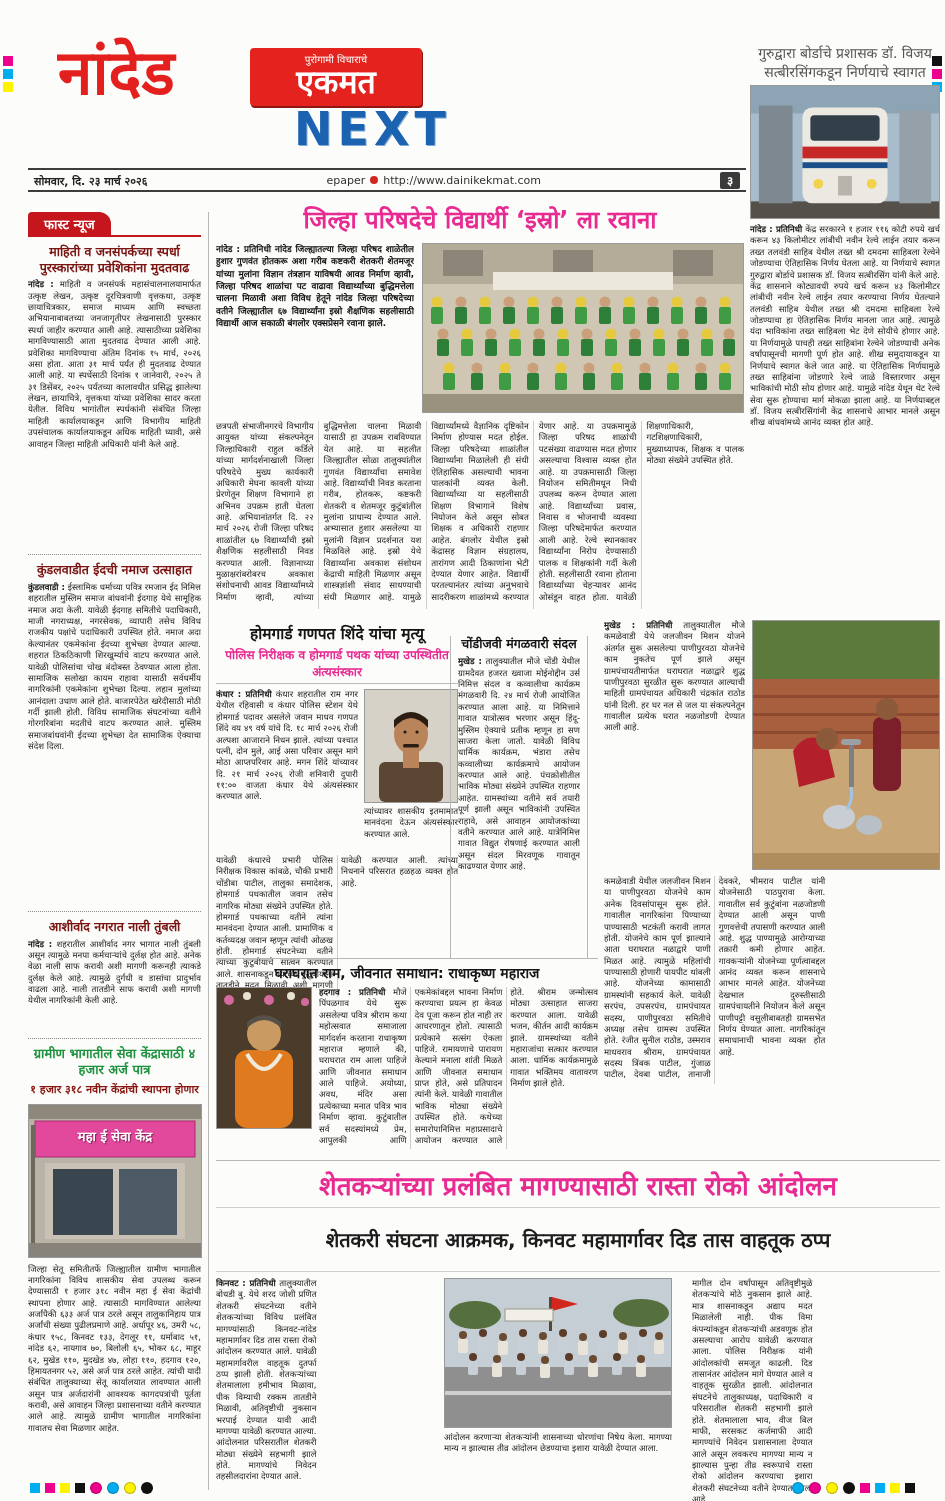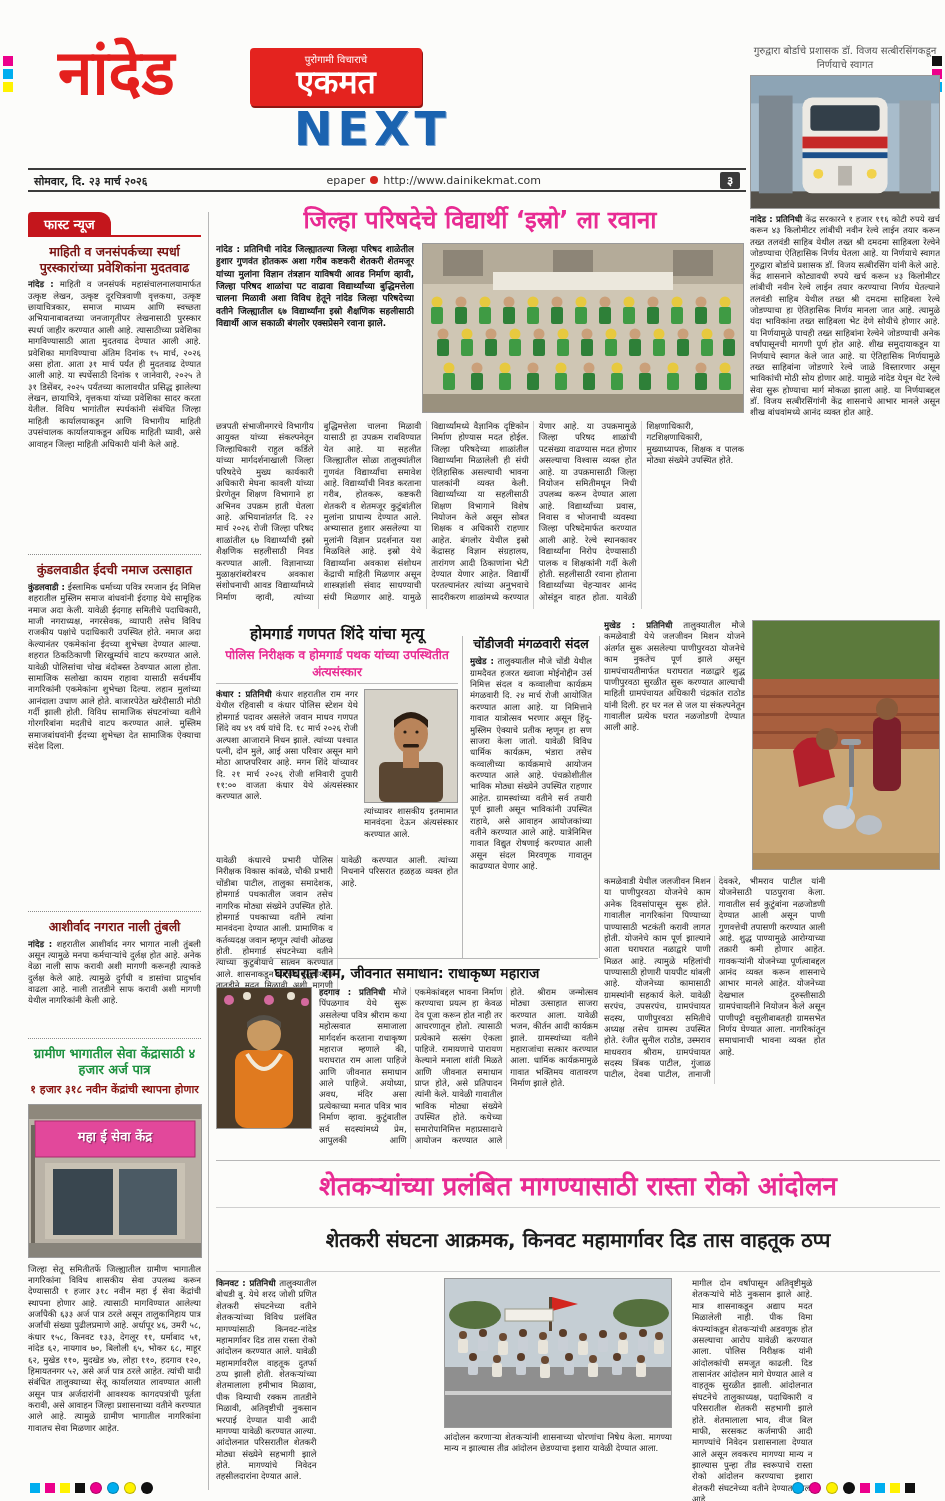--- a/index.html
+++ b/index.html
@@ -21,21 +21,21 @@
   .datebar .d-mid{display:flex;align-items:center;gap:5px;color:#333;}
   .dot{width:8px;height:8px;border-radius:50%;background:#d3261f;display:inline-block;}
   .pageno{background:#3a3a3a;color:#fff;font-weight:bold;font-size:12px;width:20px;height:17px;
           display:flex;align-items:center;justify-content:center;border-radius:2px;}
   
   .body-text{font-size:8.5px;line-height:1.34;text-align:justify;color:#1a1a1a;}
   .dl{font-weight:bold;}
   
   .train-art{position:absolute;left:750px;top:40px;width:190px;height:578px;}
   .train-head{font-size:13px;font-weight:bold;line-height:1.25;text-align:center;color:#111;}
-  .train-sub{font-size:10px;color:#555;text-align:center;margin:3px 0 4px;}
+  .train-sub{font-size:14px;color:#555;text-align:center;margin:3px 0 4px;}
   .photo{overflow:hidden;border:1px solid #999;background:#dcd8d0;}
   .train-photo{width:188px;height:132px;}
   .train-body{margin-top:5px;height:340px;overflow:hidden;}
   
   .fastnews{position:absolute;left:28px;top:212px;width:181px;height:1278px;border-right:1px solid #b7b7b7;
             padding-right:7px;box-sizing:border-box;}
   .fn-tab{display:inline-block;background:#c4161c;color:#fff;font-weight:bold;font-size:13px;
           padding:3px 16px 2px;border-radius:4px 12px 0 0;}
   .fn-tabline{border-bottom:2px solid #c4161c;margin-bottom:7px;}
   .fn-head{font-size:12.5px;font-weight:bold;color:#7a1412;text-align:center;margin:6px 2px 4px;line-height:1.25;}
@@ -63,21 +63,21 @@
   .hg{position:absolute;left:216px;top:622px;width:242px;height:336px;}
   .hg-head{font-size:15.5px;font-weight:bold;text-align:center;white-space:nowrap;overflow:hidden;}
   .hg-sub{font-size:12px;font-weight:bold;color:#e82b93;text-align:center;border-bottom:1px solid #bbb;
           padding-bottom:3px;margin:2px 0 5px;}
   .hg-grid{display:grid;grid-template-columns:1fr 94px;gap:6px;}
   .hg-left{height:160px;overflow:hidden;}
   .portrait-photo{width:92px;height:112px;}
   .hg-rtext{margin-top:3px;height:44px;overflow:hidden;}
   .hg-bottom{margin-top:5px;height:142px;overflow:hidden;columns:2;column-gap:8px;
              column-rule:1px solid #ccc;column-fill:auto;}
-  .chondi{position:absolute;left:462px;top:636px;width:138px;height:322px;border-left:1px solid #b7b7b7;
+  .chondi{position:absolute;left:450px;top:636px;width:138px;height:322px;border-left:1px solid #b7b7b7;
           border-right:1px solid #b7b7b7;padding:0 7px;box-sizing:border-box;}
   .ch-head{font-size:12.5px;font-weight:bold;text-align:center;margin-bottom:4px;line-height:1.3;}
   .ch-body{height:282px;overflow:hidden;}
   .kamal{position:absolute;left:604px;top:620px;width:336px;height:538px;}
   .km-head{font-size:20px;font-weight:bold;text-align:center;line-height:1.2;margin:2px 0 6px;}
   .km-grid{display:grid;grid-template-columns:1fr 188px;gap:7px;}
   .km-left{height:250px;overflow:hidden;}
   .kamal-photo{width:186px;height:248px;}
   .km-bottom{margin-top:6px;height:208px;overflow:hidden;columns:3;column-gap:8px;
              column-rule:1px solid #ccc;column-fill:auto;}

